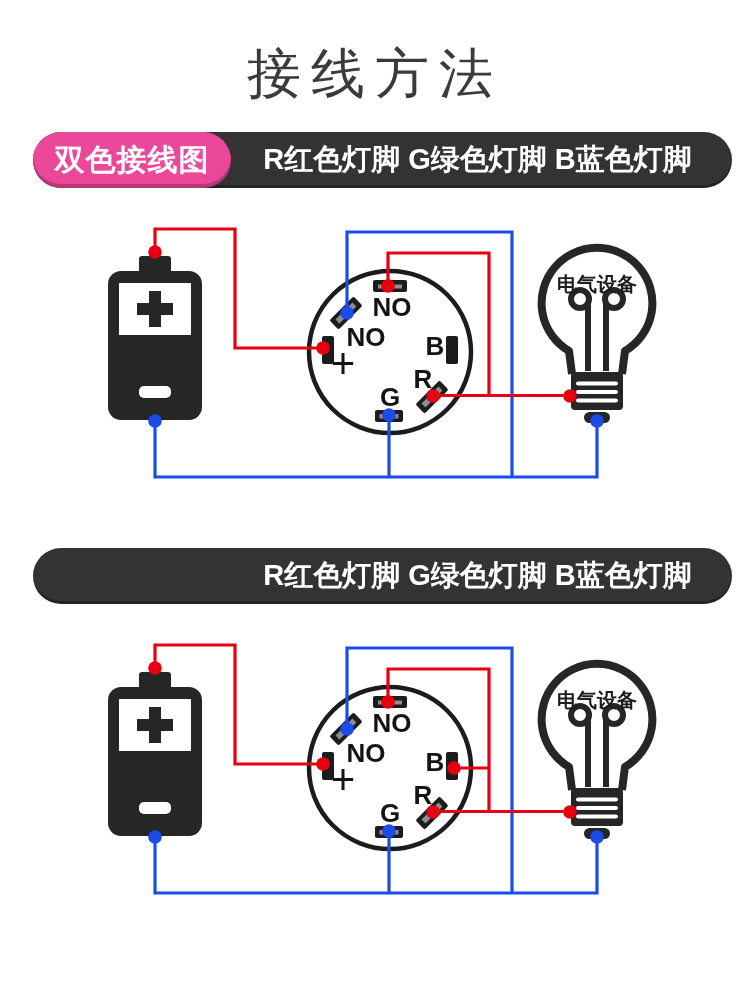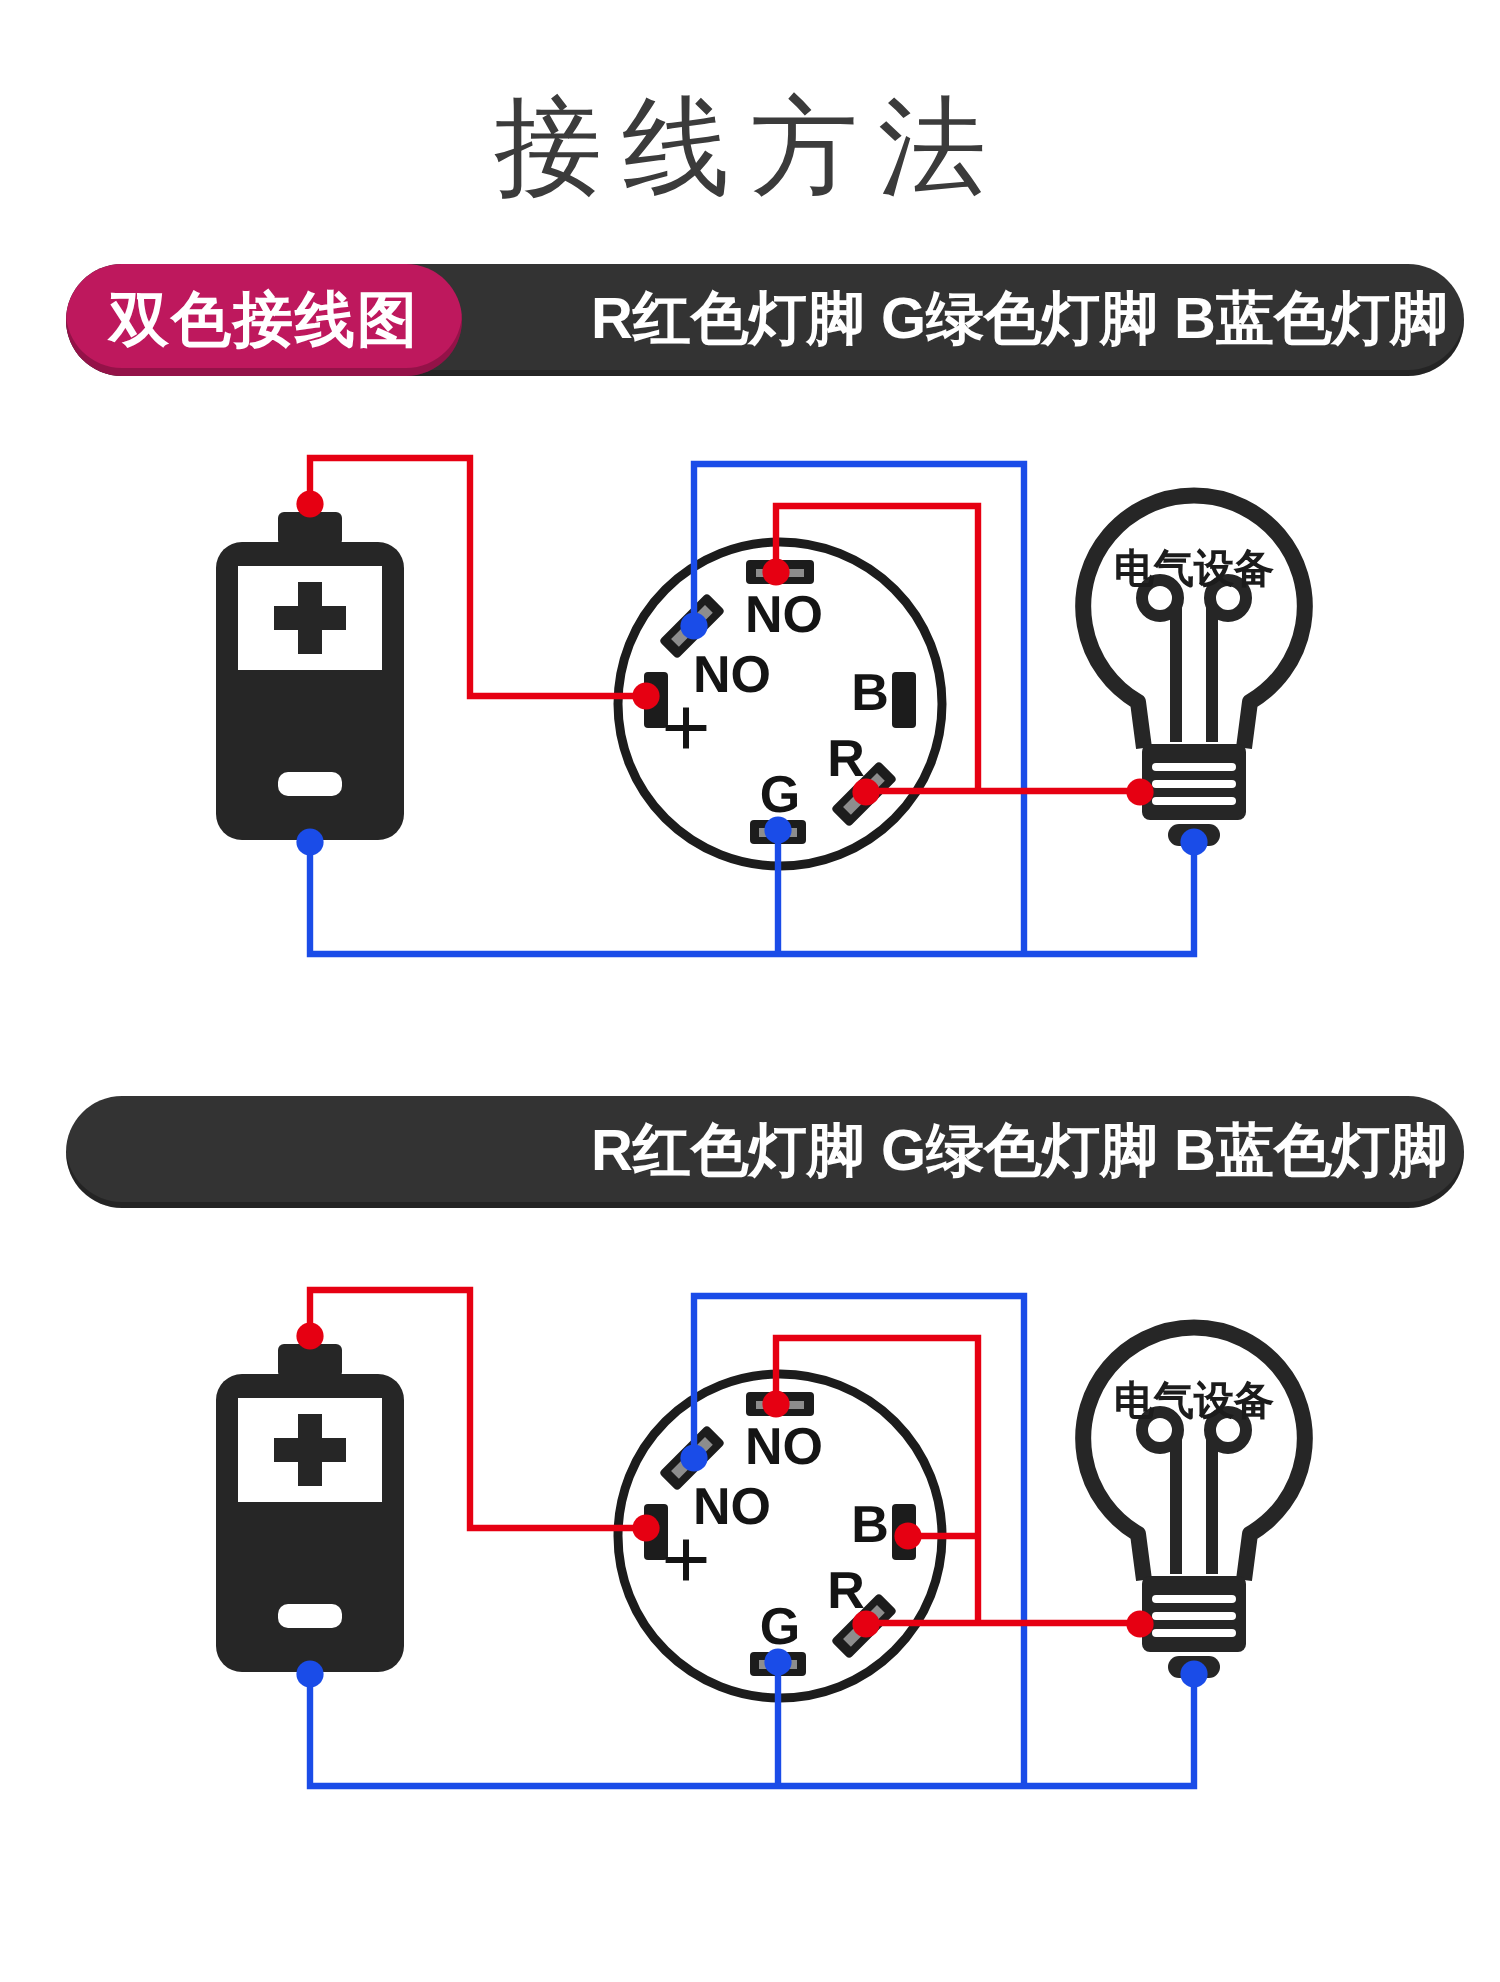--- a/index.html
+++ b/index.html
@@ -4,25 +4,25 @@
 <style>
   html,body{margin:0;padding:0;background:#ffffff;}
   .stage{position:relative;width:750px;height:991px;background:#ffffff;overflow:hidden;
          font-family:"Liberation Sans","DejaVu Sans",sans-serif;}
   .title{position:absolute;top:38px;left:0;width:750px;text-align:center;
          font-family:"DejaVu Sans","Liberation Sans",sans-serif;
          font-weight:200;font-size:54px;letter-spacing:10px;color:#3b3b3b;}
   .banner{position:absolute;left:33px;width:699px;height:56px;background:#333333;
           border-radius:28px;display:flex;align-items:center;
           box-shadow:inset 0 -3px 0 rgba(0,0,0,.28);}
-  .pill{position:absolute;left:0;top:0;width:198px;height:56px;background:#be185d;
+  .pill{position:absolute;left:0;top:0;width:198px;height:56px;background:#ec4899;
         border-radius:28px;display:flex;align-items:center;justify-content:center;
         color:#ffffff;font-size:30px;font-weight:700;letter-spacing:1px;
         box-shadow:inset 0 -4px 0 rgba(0,0,0,.22);}
-  .legend{margin-left:198px;flex:1;text-align:right;color:#ffffff;
+  .legend{margin-left:198px;flex:1;text-align:center;color:#ffffff;
           font-size:29px;font-weight:700;letter-spacing:0px;padding-right:8px;white-space:nowrap;}
   .diagram{position:absolute;left:0;width:750px;height:275px;}
   .blk{fill:#262626;}
   .outline{fill:#ffffff;stroke:#1c1c1c;stroke-width:4.5px;}
   .pin{fill:#1c1c1c;}
   .pin-stripe{fill:#8d8d8d;}
   .pin-label{font-family:"Liberation Sans","DejaVu Sans",sans-serif;font-size:26px;font-weight:700;fill:#141414;}
   .plus-label{font-family:"Liberation Sans","DejaVu Sans",sans-serif;font-size:42px;font-weight:400;fill:#141414;}
   .bulb-label{font-family:"Liberation Sans","DejaVu Sans",sans-serif;font-size:20px;font-weight:700;fill:#1c1c1c;}
   .wr{stroke:#e60012;stroke-width:3.2px;fill:none;}

